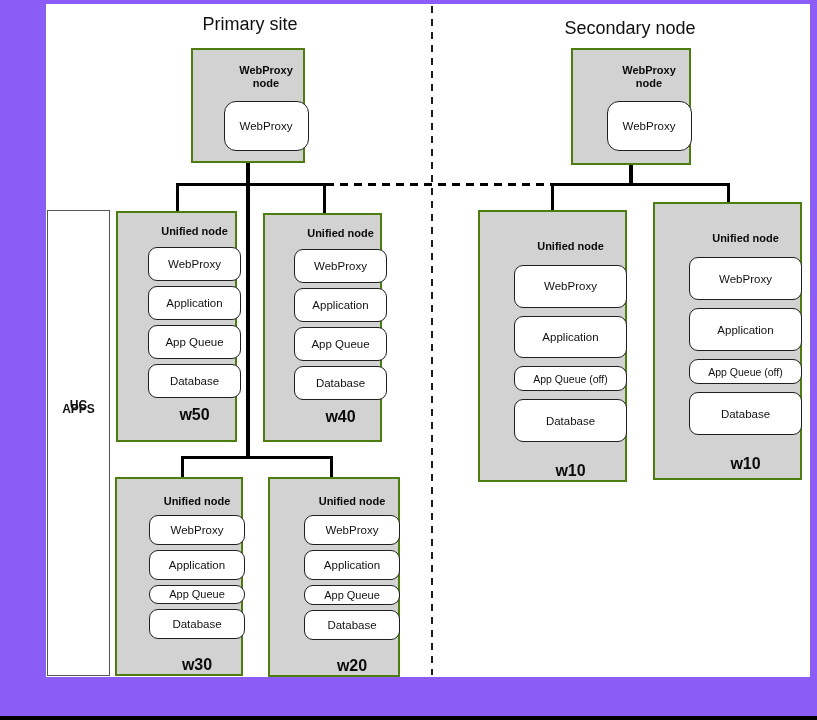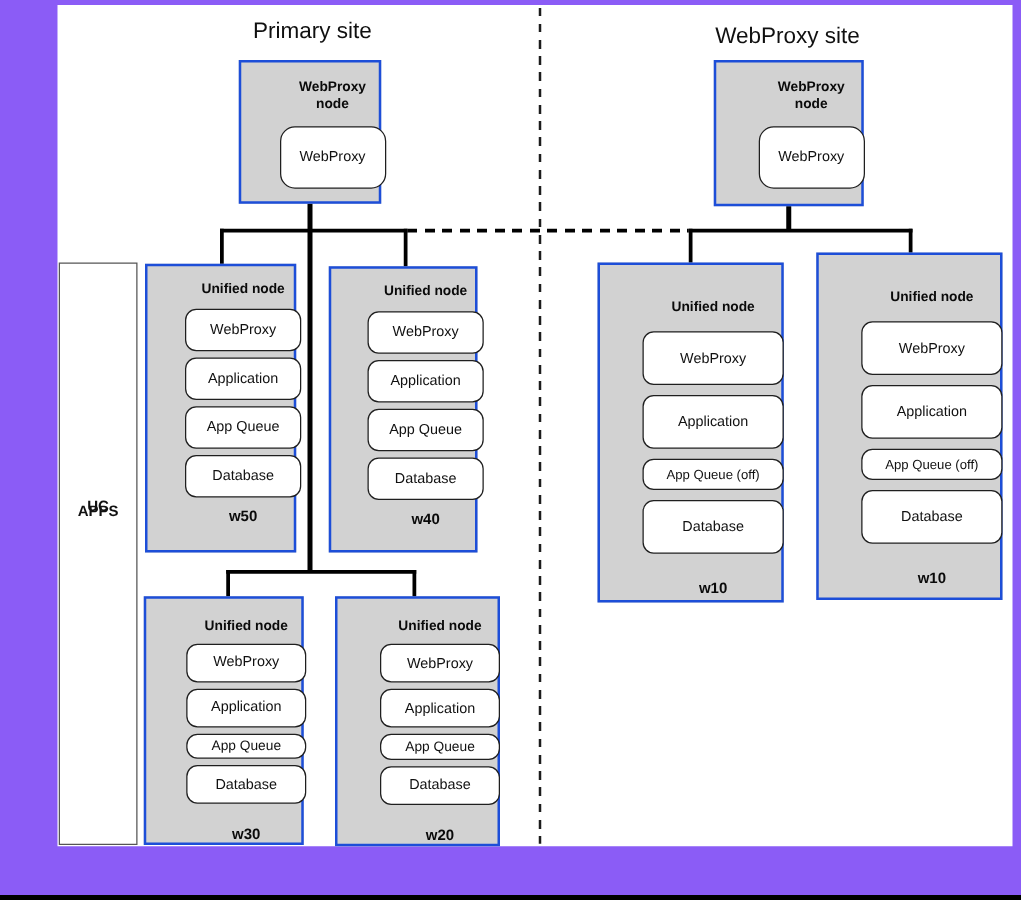--- a/index.html
+++ b/index.html
@@ -32,26 +32,26 @@
   .l-s-drop-2{left:727px;top:183px;width:3px;height:20px;}
   .l-repl{left:326px;top:183px;width:225px;height:3px;background:repeating-linear-gradient(to right,#000 0 8px,transparent 8px 14px);}
 
   
   .ucapps{position:absolute;left:47px;top:210px;width:63px;height:466px;border:1.5px solid #555;box-sizing:border-box;background:#fff;}
   .uc-line{position:absolute;width:63px;text-align:center;font-weight:bold;font-size:12px;color:#111;}
   .uc-1{left:47px;top:398px;}
   .uc-2{left:47px;top:402px;}
 
   
-  .gbox{position:absolute;background:#d2d2d2;border:2px solid #1d4ed8;box-sizing:border-box;
+  .gbox{position:absolute;background:#d2d2d2;border:2px solid #4d7c0f;box-sizing:border-box;
         display:flex;flex-direction:column;align-items:center;padding-left:36px;}
   .gbox .ntitle{font-weight:bold;font-size:11px;text-align:center;line-height:13px;color:#0a0a0a;}
   .module{background:#fff;border:1.5px solid #1f1f1f;border-radius:9px;box-sizing:border-box;
           display:flex;align-items:center;justify-content:center;font-size:11.5px;color:#111;}
-  .nlabel{font-weight:bold;font-size:12px;color:#0a0a0a;}
+  .nlabel{font-weight:bold;font-size:16px;color:#0a0a0a;}
 
   
   .proxy{padding-top:14px;}
   .pos-pproxy{left:191px;top:48px;width:114px;height:115px;}
   .pos-sproxy{left:571px;top:48px;width:120px;height:117px;}
   .proxy .module{width:85px;height:50px;border-radius:12px;margin-top:11px;}
 
   
   .ptop{padding-top:12px;}
   .ptop .ntitle{margin-bottom:9px;}
@@ -78,21 +78,21 @@
   .pos-s1{left:478px;top:210px;width:149px;height:272px;}
   .pos-s2{left:653px;top:202px;width:149px;height:278px;}
 </style>
 </head>
 <body>
 
 <div class="stage">
   <div class="canvas"></div>
 
   <div class="site-title title-primary">Primary site</div>
-  <div class="site-title title-secondary">WebProxy site</div>
+  <div class="site-title title-secondary">Secondary node</div>
 
   <div class="separator"></div>
 
   <div class="line l-p-stem"></div>
   <div class="line l-p-top-h"></div>
   <div class="line l-p-drop-w50"></div>
   <div class="line l-p-drop-w40"></div>
   <div class="line l-p-bot-h"></div>
   <div class="line l-p-drop-w30"></div>
   <div class="line l-p-drop-w20"></div>

